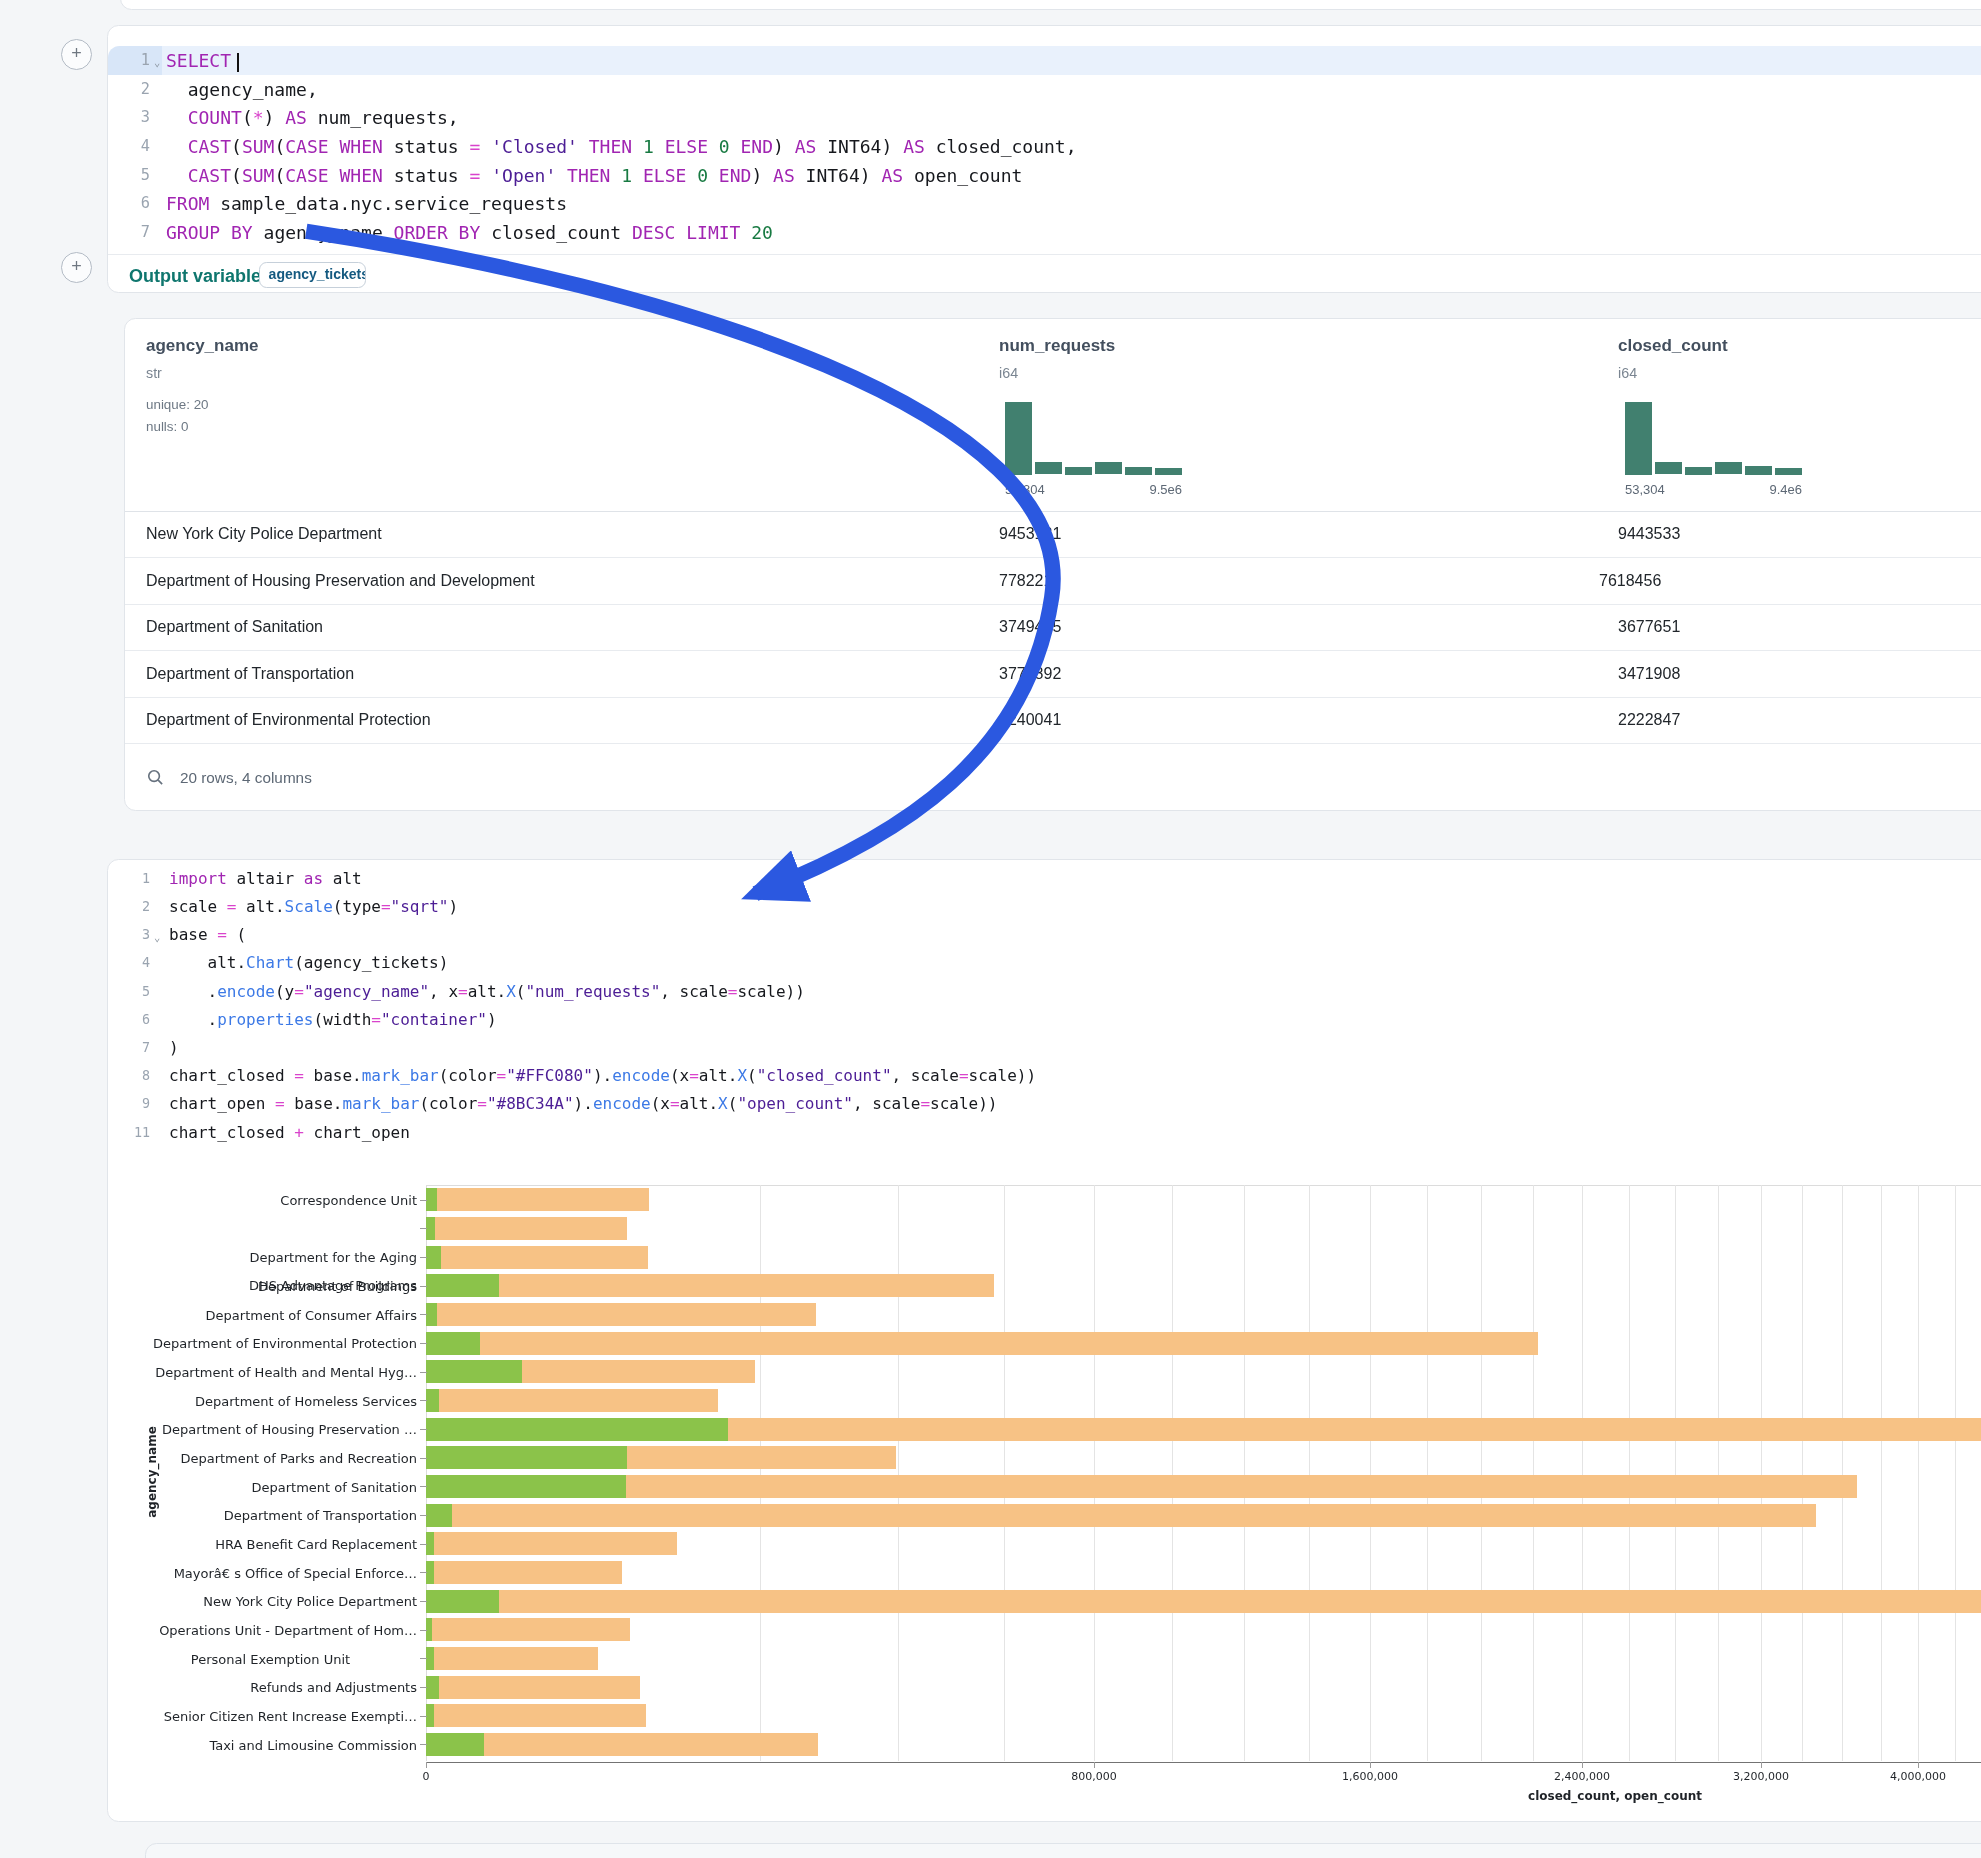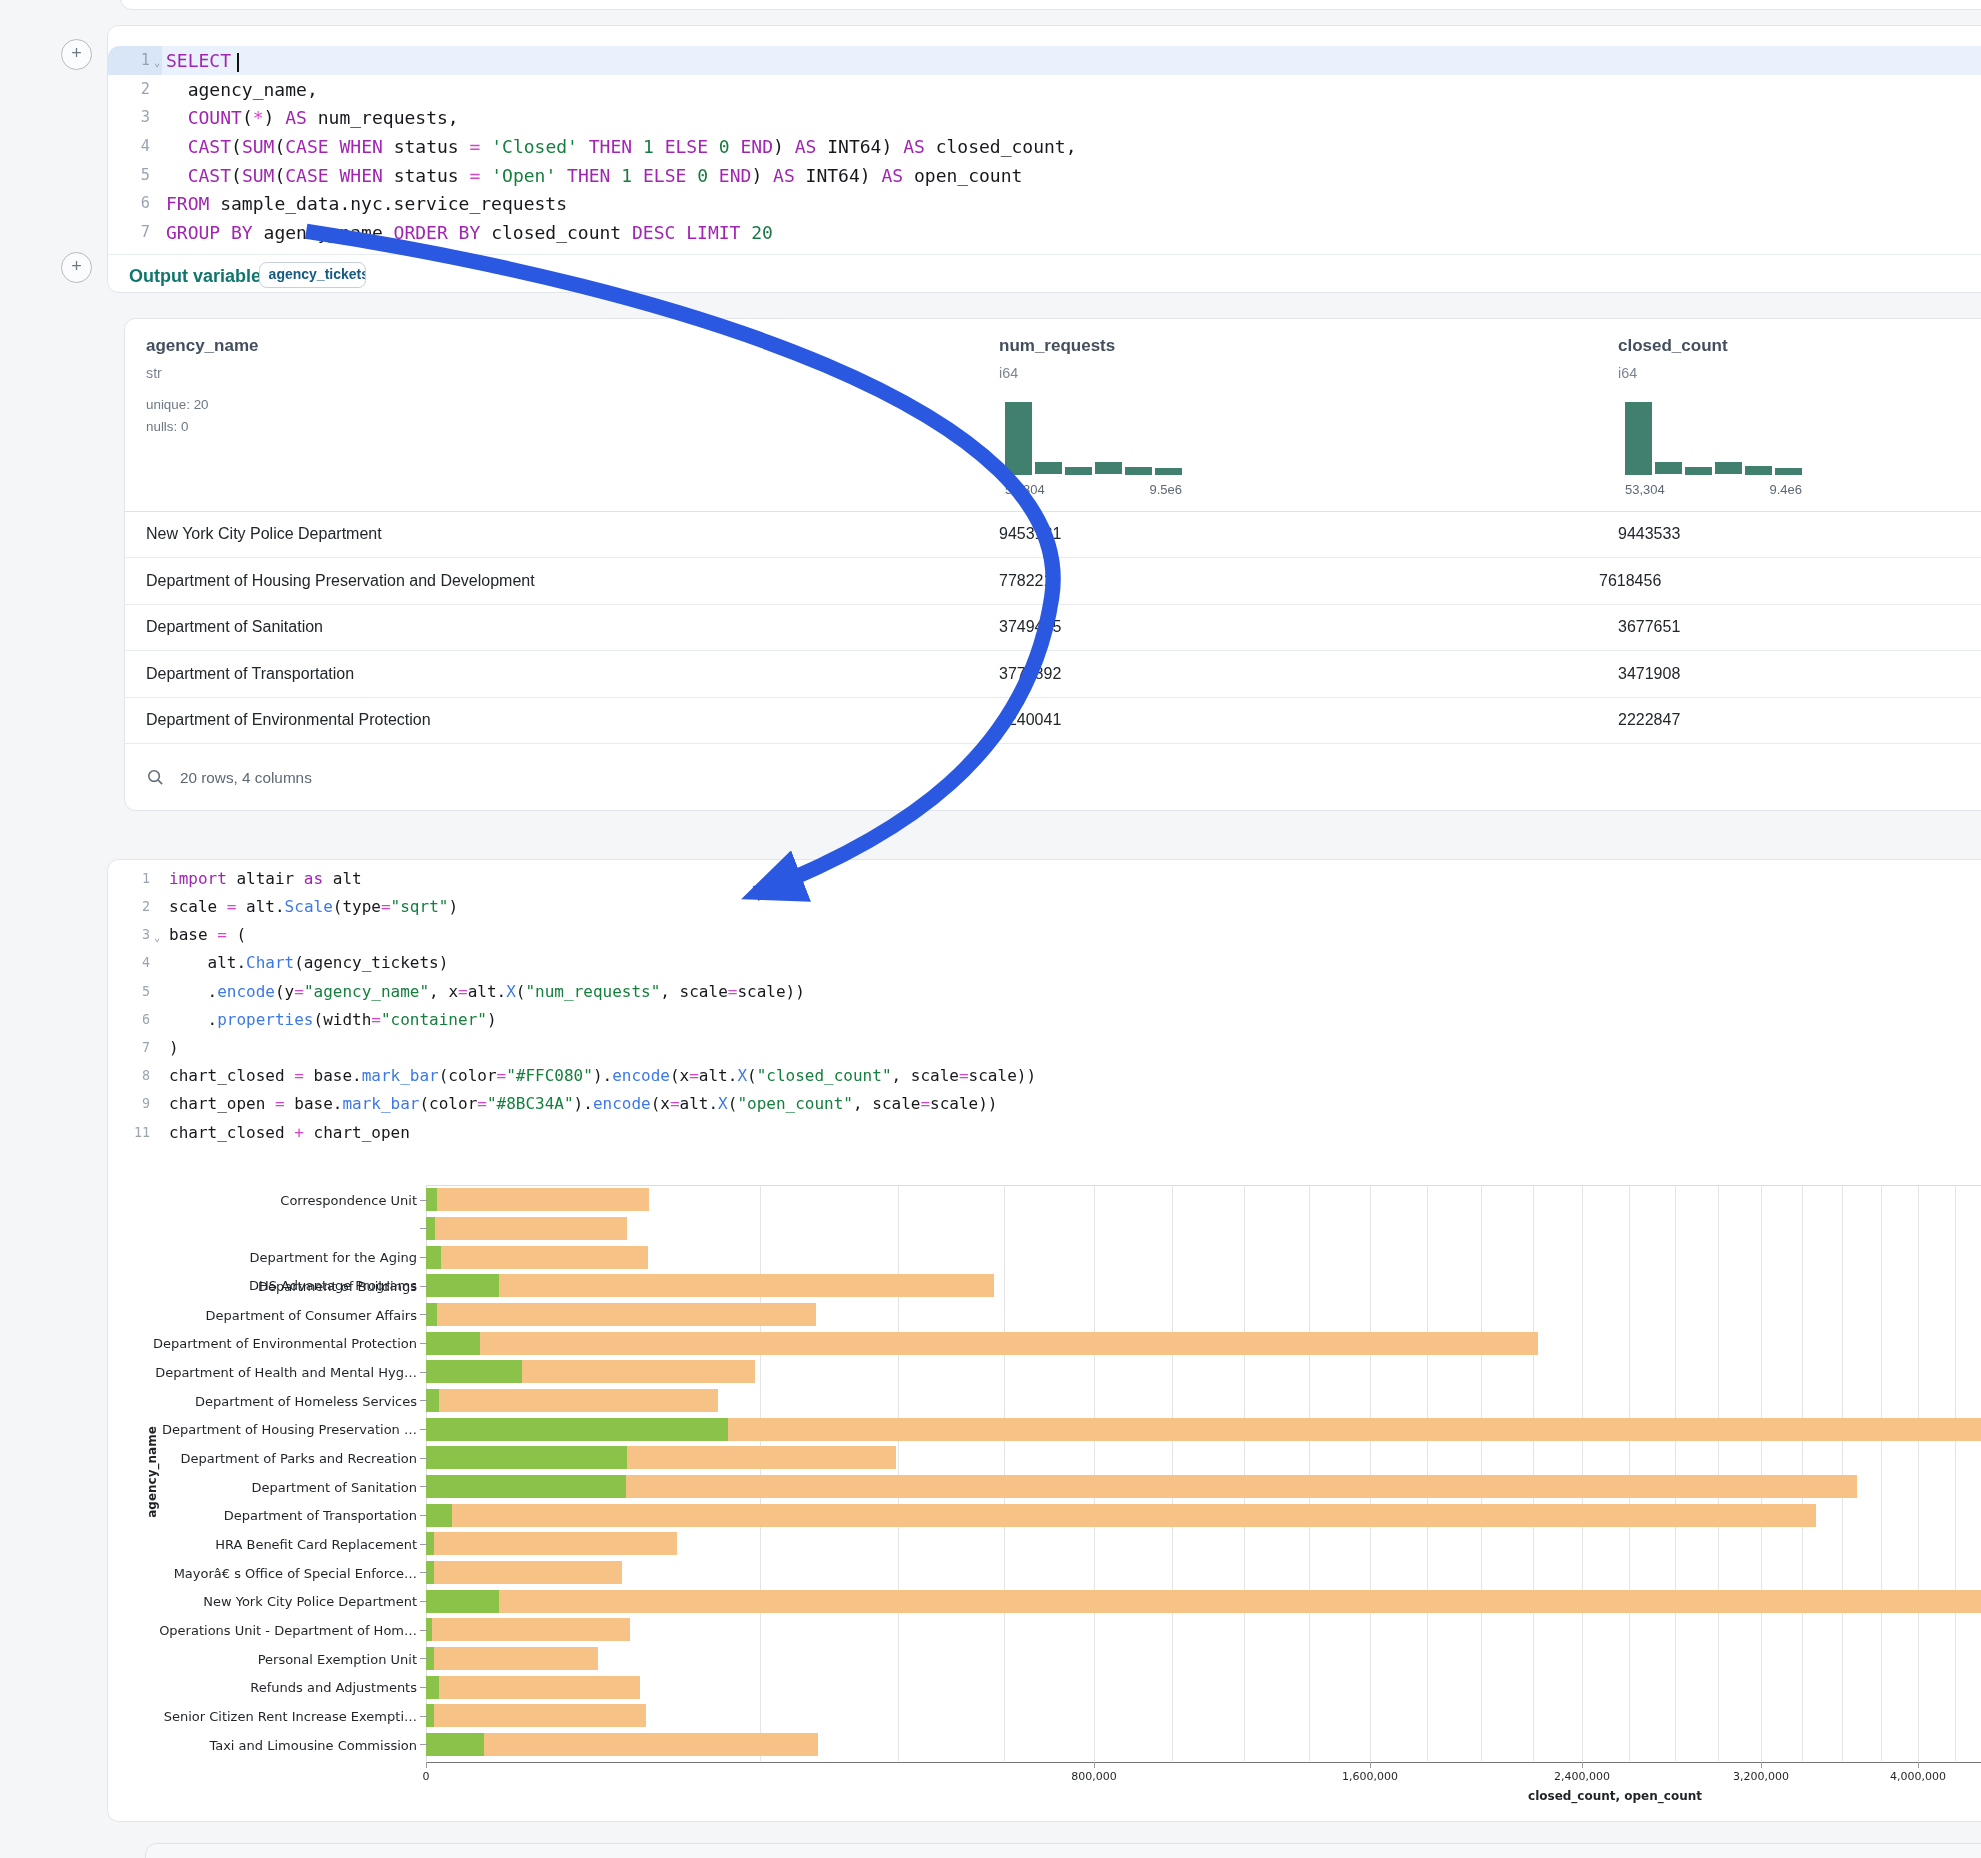--- a/index.html
+++ b/index.html
@@ -5,21 +5,21 @@
   html,body{margin:0;padding:0;background:#eef0f4;}
   #canvas{position:relative;width:1982px;height:1858px;overflow:hidden;
     background:#f4f6f8;font-family:"Liberation Sans",sans-serif;}
   .card{position:absolute;background:#ffffff;border:1px solid #e1e5ea;border-radius:11.5px;box-sizing:border-box;}
   
   .codeline{position:absolute;left:0;right:0;font-family:"DejaVu Sans Mono",monospace;white-space:pre;color:#16181d;}
   .gut{position:absolute;left:0;width:38px;text-align:right;color:#9aa4b0;font-family:"DejaVu Sans Mono",monospace;}
   .fold{position:absolute;color:#8b95a0;font-size:10.5px;}
   .tk-kw{color:#a125b2;}
   .tk-fn{color:#3c79e6;}
-  .tk-str{color:#15803d;}
+  .tk-str{color:#4c1d95;}
   .tk-num{color:#187a42;}
   .tk-op{color:#d943cc;}
   .tk-pl{color:#16181d;}
   .caret{display:inline-block;width:1.9px;height:19px;background:#111;vertical-align:middle;margin-left:5.7px;}
   .activeband{position:absolute;background:#e9f1fc;}
   .activegut{position:absolute;background:#d8e6f8;}
   
   .addbtn{position:absolute;width:29px;height:29px;border-radius:50%;border:1px solid #b3bbc5;background:#fbfcfd;
     color:#6f7781;font-size:18px;line-height:27px;text-align:center;cursor:pointer;}
   
@@ -237,21 +237,21 @@
       <div class="bar" style="left:426px;top:1590px;width:1555px;background:#f7c285;"></div>
       <div class="bar" style="left:426px;top:1590px;width:73px;background:#8bc34a;"></div>
       <div class="ylab" style="left:124px;width:293px;top:1594px;">New York City Police Department</div>
       <div class="ytick" style="left:420px;top:1601px;"></div>
       <div class="bar" style="left:426px;top:1618px;width:204px;background:#f7c285;"></div>
       <div class="bar" style="left:426px;top:1618px;width:5.8px;background:#8bc34a;"></div>
       <div class="ylab" style="left:124px;width:293px;top:1623px;">Operations Unit - Department of Hom…</div>
       <div class="ytick" style="left:420px;top:1630px;"></div>
       <div class="bar" style="left:426px;top:1647px;width:172px;background:#f7c285;"></div>
       <div class="bar" style="left:426px;top:1647px;width:7.5px;background:#8bc34a;"></div>
-      <div class="ylab" style="left:124px;width:293px;top:1652px;">Personal Exemption Unit</div>
+      <div class="ylab" style="left:124px;width:293px;top:1652px;text-align:center;">Personal Exemption Unit</div>
       <div class="ytick" style="left:420px;top:1658px;"></div>
       <div class="bar" style="left:426px;top:1676px;width:214px;background:#f7c285;"></div>
       <div class="bar" style="left:426px;top:1676px;width:12.5px;background:#8bc34a;"></div>
       <div class="ylab" style="left:124px;width:293px;top:1680px;">Refunds and Adjustments</div>
       <div class="ytick" style="left:420px;top:1687px;"></div>
       <div class="bar" style="left:426px;top:1704px;width:220px;background:#f7c285;"></div>
       <div class="bar" style="left:426px;top:1704px;width:8.2px;background:#8bc34a;"></div>
       <div class="ylab" style="left:124px;width:293px;top:1709px;">Senior Citizen Rent Increase Exempti…</div>
       <div class="ytick" style="left:420px;top:1716px;"></div>
       <div class="bar" style="left:426px;top:1733px;width:392px;background:#f7c285;"></div>

